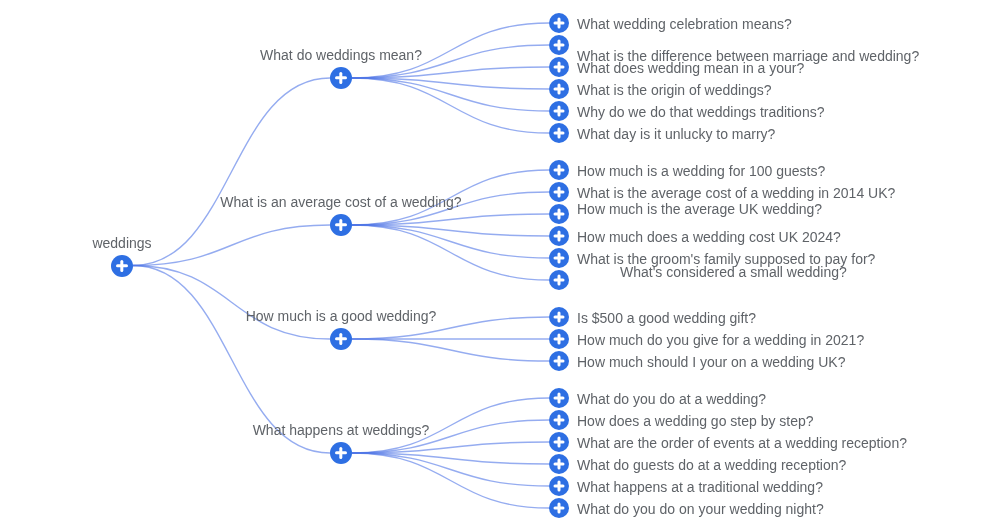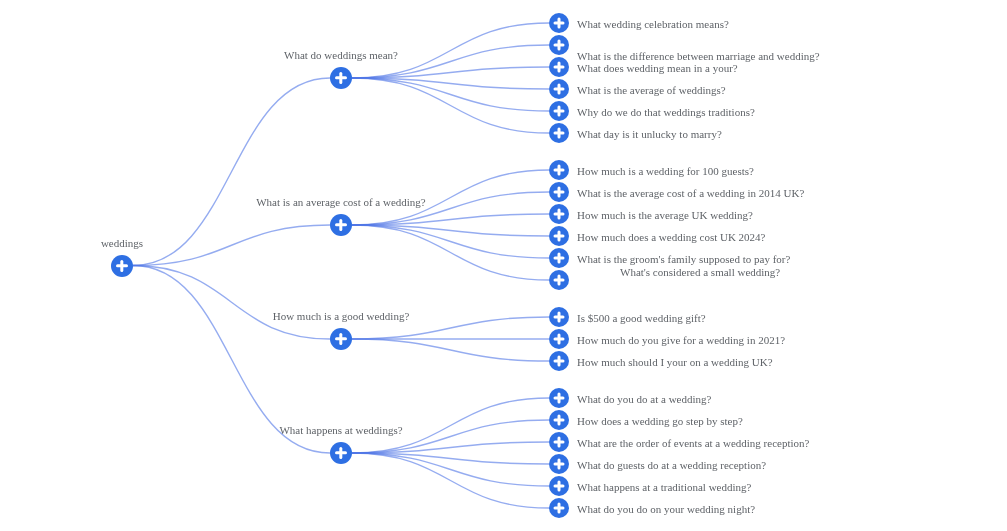--- a/index.html
+++ b/index.html
@@ -32,25 +32,24 @@
     left: 50%; top: 50%;
     background: #ffffff;
     border-radius: 2px;
   }
   .plus-icon::before { width: 12px; height: 3.4px; transform: translate(-50%, -50%); }
   .plus-icon::after  { width: 3.4px; height: 12px; transform: translate(-50%, -50%); }
   .node.child .plus-icon::before { width: 11px; height: 3px; }
   .node.child .plus-icon::after  { width: 3px; height: 11px; }
   .lbl {
     position: absolute;
-    font-size: 11px;
+    font-size: 14px;
     line-height: 13px;
     white-space: nowrap;
     color: #5f6368;
-    font-family: Liberation Serif, serif;
   }
   .lbl.parent { transform: translate(-50%, -100%); }
   .lbl.child  { transform: translate(0, -50%); }
 </style>
 </head>
 <body>
 
 <div class="canvas">
   <svg class="edges" width="1007" height="531" viewBox="0 0 1007 531" xmlns="http://www.w3.org/2000/svg">
       <path d="M 133 265.5 C 231.5 265.5, 231.5 78, 330 78" fill="none" stroke="#4f75e6" stroke-width="1.4" stroke-opacity="0.6"></path>
@@ -96,21 +95,21 @@
         <span class="plus-icon"></span>
       </div>
       <div class="lbl child" style="left: 577px; top: 56px; color: rgb(95, 99, 104);">What is the difference between marriage and wedding?</div>
       <div class="node child" style="left: 559px; top: 67px; background: rgb(46, 111, 227);">
         <span class="plus-icon"></span>
       </div>
       <div class="lbl child" style="left: 577px; top: 68px; color: rgb(95, 99, 104);">What does wedding mean in a your?</div>
       <div class="node child" style="left: 559px; top: 89px; background: rgb(46, 111, 227);">
         <span class="plus-icon"></span>
       </div>
-      <div class="lbl child" style="left: 577px; top: 90px; color: rgb(95, 99, 104);">What is the average of weddings?</div>
+      <div class="lbl child" style="left: 577px; top: 90px; color: rgb(95, 99, 104);">What is the origin of weddings?</div>
       <div class="node child" style="left: 559px; top: 111px; background: rgb(46, 111, 227);">
         <span class="plus-icon"></span>
       </div>
       <div class="lbl child" style="left: 577px; top: 112px; color: rgb(95, 99, 104);">Why do we do that weddings traditions?</div>
       <div class="node child" style="left: 559px; top: 133px; background: rgb(46, 111, 227);">
         <span class="plus-icon"></span>
       </div>
       <div class="lbl child" style="left: 577px; top: 134px; color: rgb(95, 99, 104);">What day is it unlucky to marry?</div>
       <div class="lbl parent" style="left: 341px; top: 209px; color: rgb(95, 99, 104);">What is an average cost of a wedding?</div>
       <div class="node" style="left: 341px; top: 225px; background: rgb(46, 111, 227);">
@@ -120,21 +119,21 @@
         <span class="plus-icon"></span>
       </div>
       <div class="lbl child" style="left: 577px; top: 171px; color: rgb(95, 99, 104);">How much is a wedding for 100 guests?</div>
       <div class="node child" style="left: 559px; top: 192px; background: rgb(46, 111, 227);">
         <span class="plus-icon"></span>
       </div>
       <div class="lbl child" style="left: 577px; top: 193px; color: rgb(95, 99, 104);">What is the average cost of a wedding in 2014 UK?</div>
       <div class="node child" style="left: 559px; top: 214px; background: rgb(46, 111, 227);">
         <span class="plus-icon"></span>
       </div>
-      <div class="lbl child" style="left: 577px; top: 215px; color: rgb(95, 99, 104);">How much is the average UK wedding?</div>
+      <div class="lbl child" style="left: 577px; top: 209px; color: rgb(95, 99, 104);">How much is the average UK wedding?</div>
       <div class="node child" style="left: 559px; top: 236px; background: rgb(46, 111, 227);">
         <span class="plus-icon"></span>
       </div>
       <div class="lbl child" style="left: 577px; top: 237px; color: rgb(95, 99, 104);">How much does a wedding cost UK 2024?</div>
       <div class="node child" style="left: 559px; top: 258px; background: rgb(46, 111, 227);">
         <span class="plus-icon"></span>
       </div>
       <div class="lbl child" style="left: 577px; top: 259px; color: rgb(95, 99, 104);">What is the groom's family supposed to pay for?</div>
       <div class="node child" style="left: 559px; top: 280px; background: rgb(46, 111, 227);">
         <span class="plus-icon"></span>

